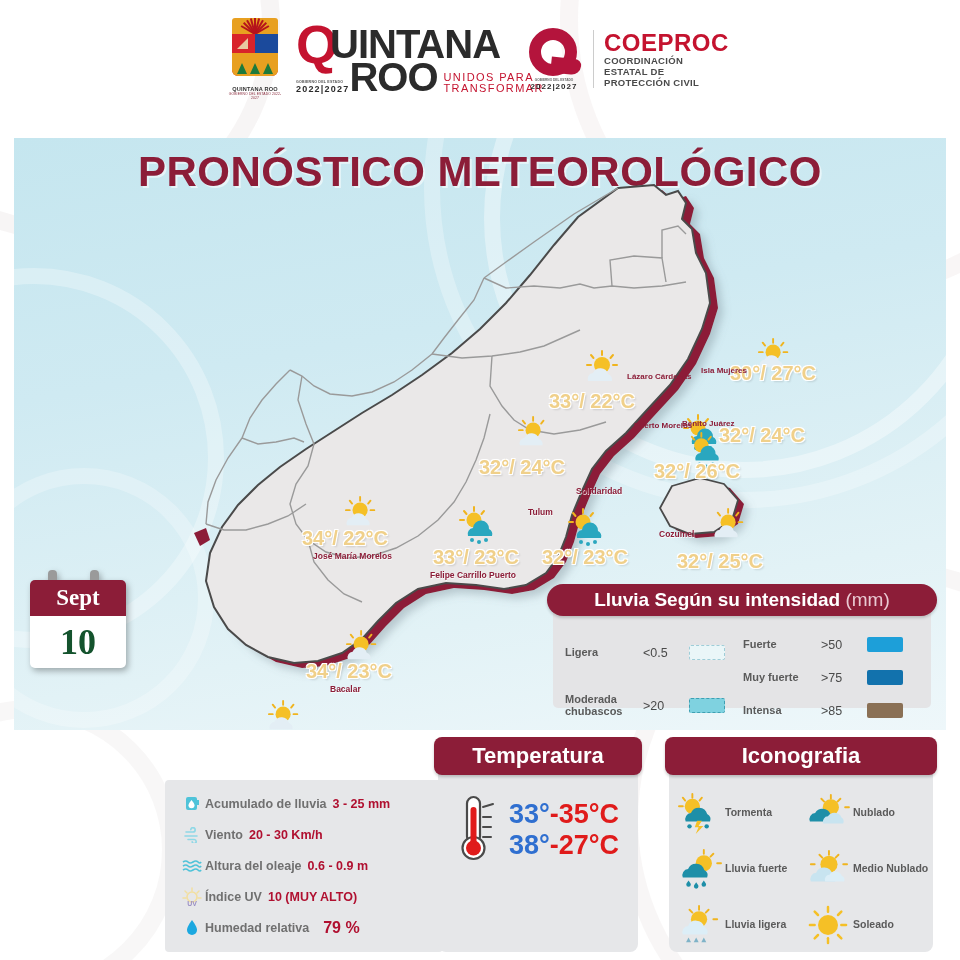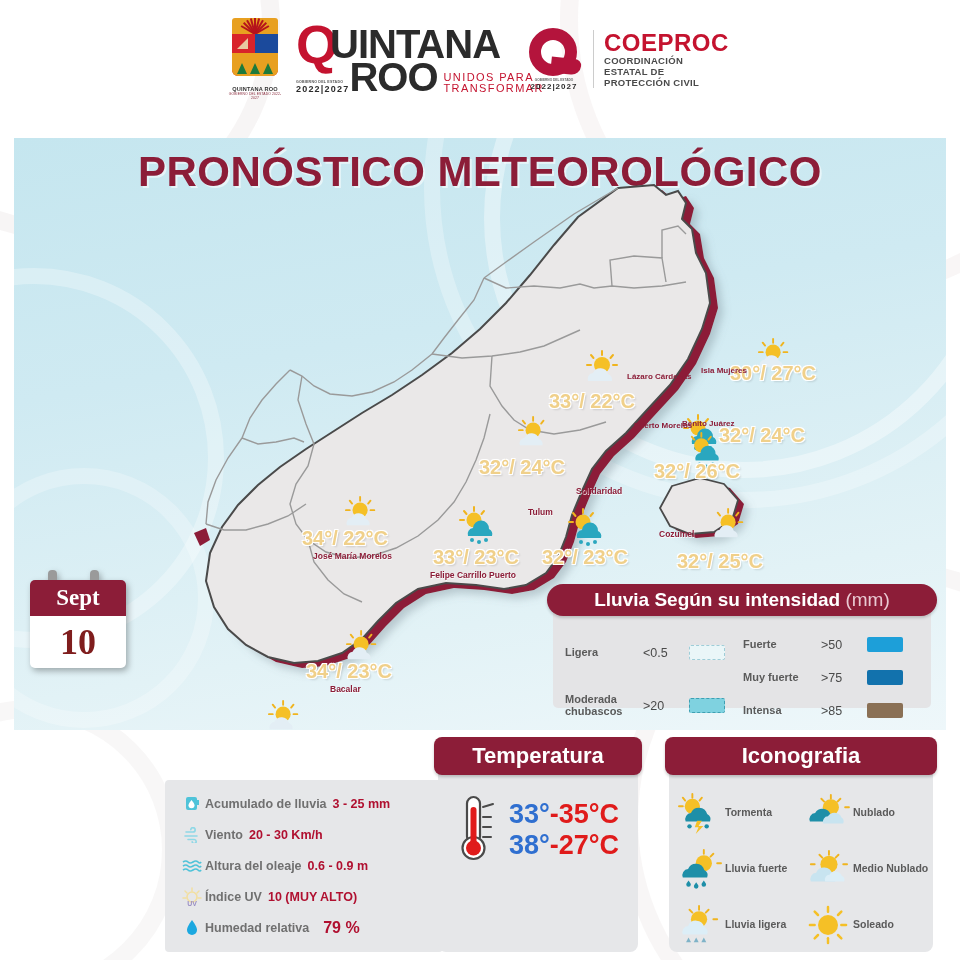--- a/index.html
+++ b/index.html
@@ -136,21 +136,21 @@
   .ip-lbl { font-size:10.5px; font-weight:bold; color:#5a5a5a; line-height:11.5px; }
 
   
   .cal { position:absolute; left:24px; top:570px; width:108px; height:102px; filter:drop-shadow(2px 3px 3px rgba(0,0,0,.3)); }
   .cal-ring { position:absolute; width:9px; height:20px; background:#9a9a9a; border-radius:4px; top:0; }
   .cal-ring.r1 { left:24px; }
   .cal-ring.r2 { left:66px; }
   .cal-top { position:absolute; left:6px; top:10px; width:96px; height:36px; background:#8c1d38; border-radius:5px 5px 0 0; text-align:center; }
   .cal-mon { font-family:"Liberation Serif", serif; font-size:23px; font-weight:bold; color:#fff; line-height:36px; }
   .cal-bot { position:absolute; left:6px; top:46px; width:96px; height:52px; background:#fff; border-radius:0 0 5px 5px; text-align:center; }
-  .cal-day { font-family:"Liberation Serif", serif; font-size:36px; font-weight:bold; color:#7f1d1d; line-height:52px; }
+  .cal-day { font-family:"Liberation Serif", serif; font-size:36px; font-weight:bold; color:#14532d; line-height:52px; }
 </style>
 </head>
 <body>
 
 <div class="wm wm1"></div>
 <div class="wm wm2"></div>
 <div class="wm wm3"></div>
 <div class="wm wm4"></div>
 
 <div class="header">

